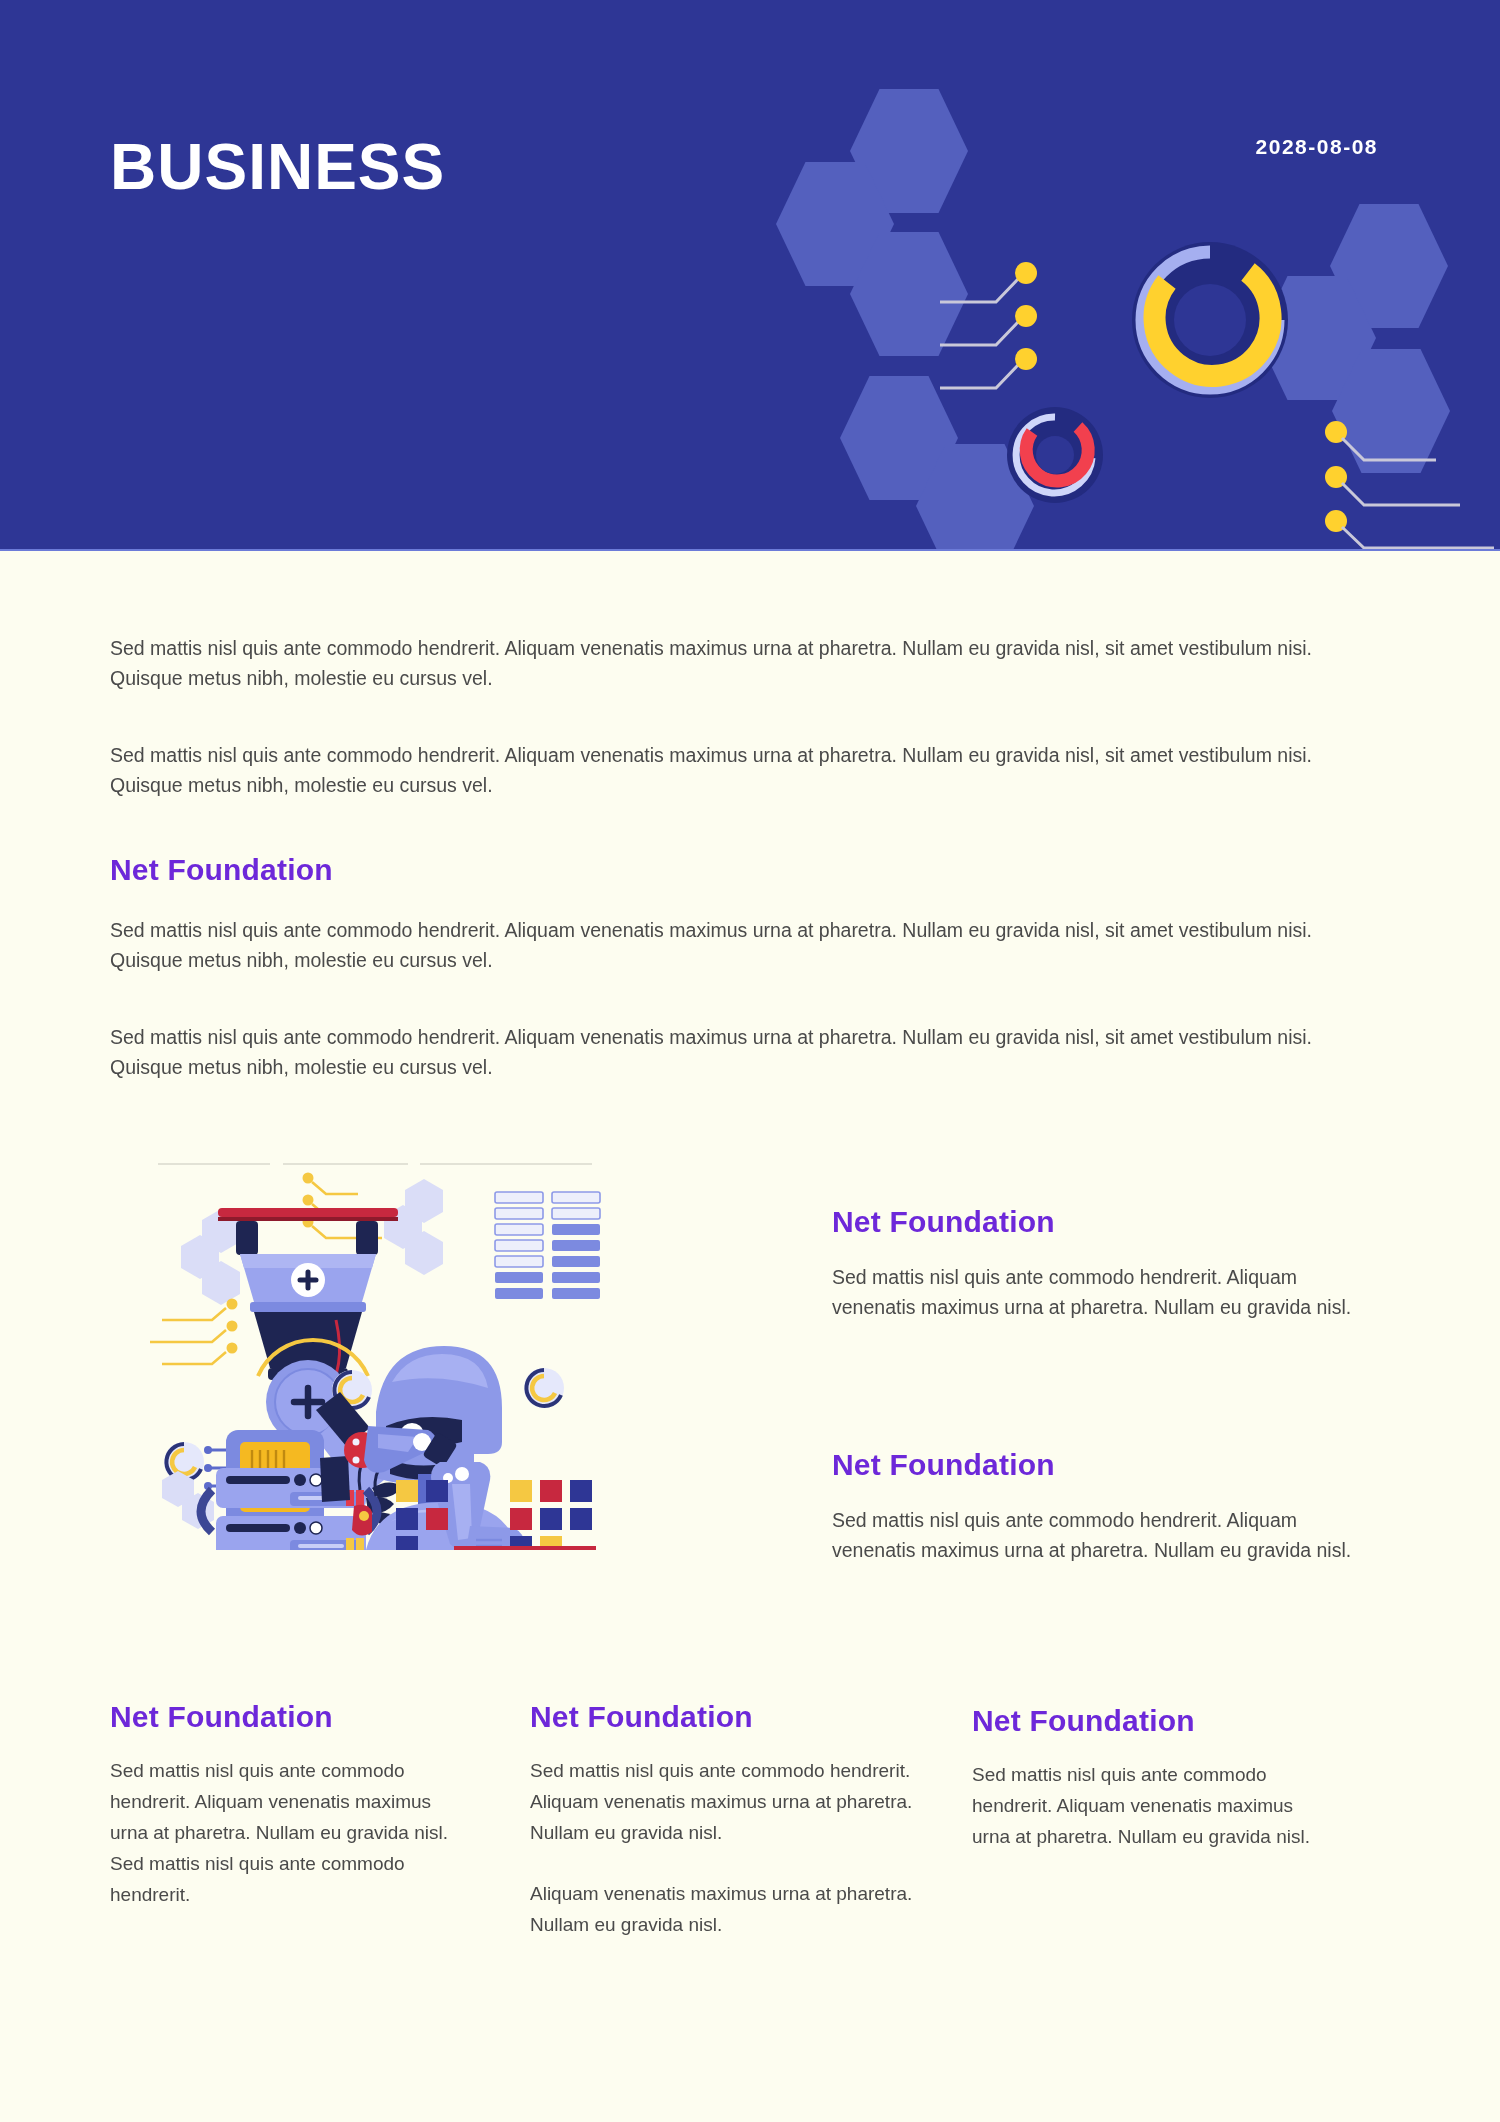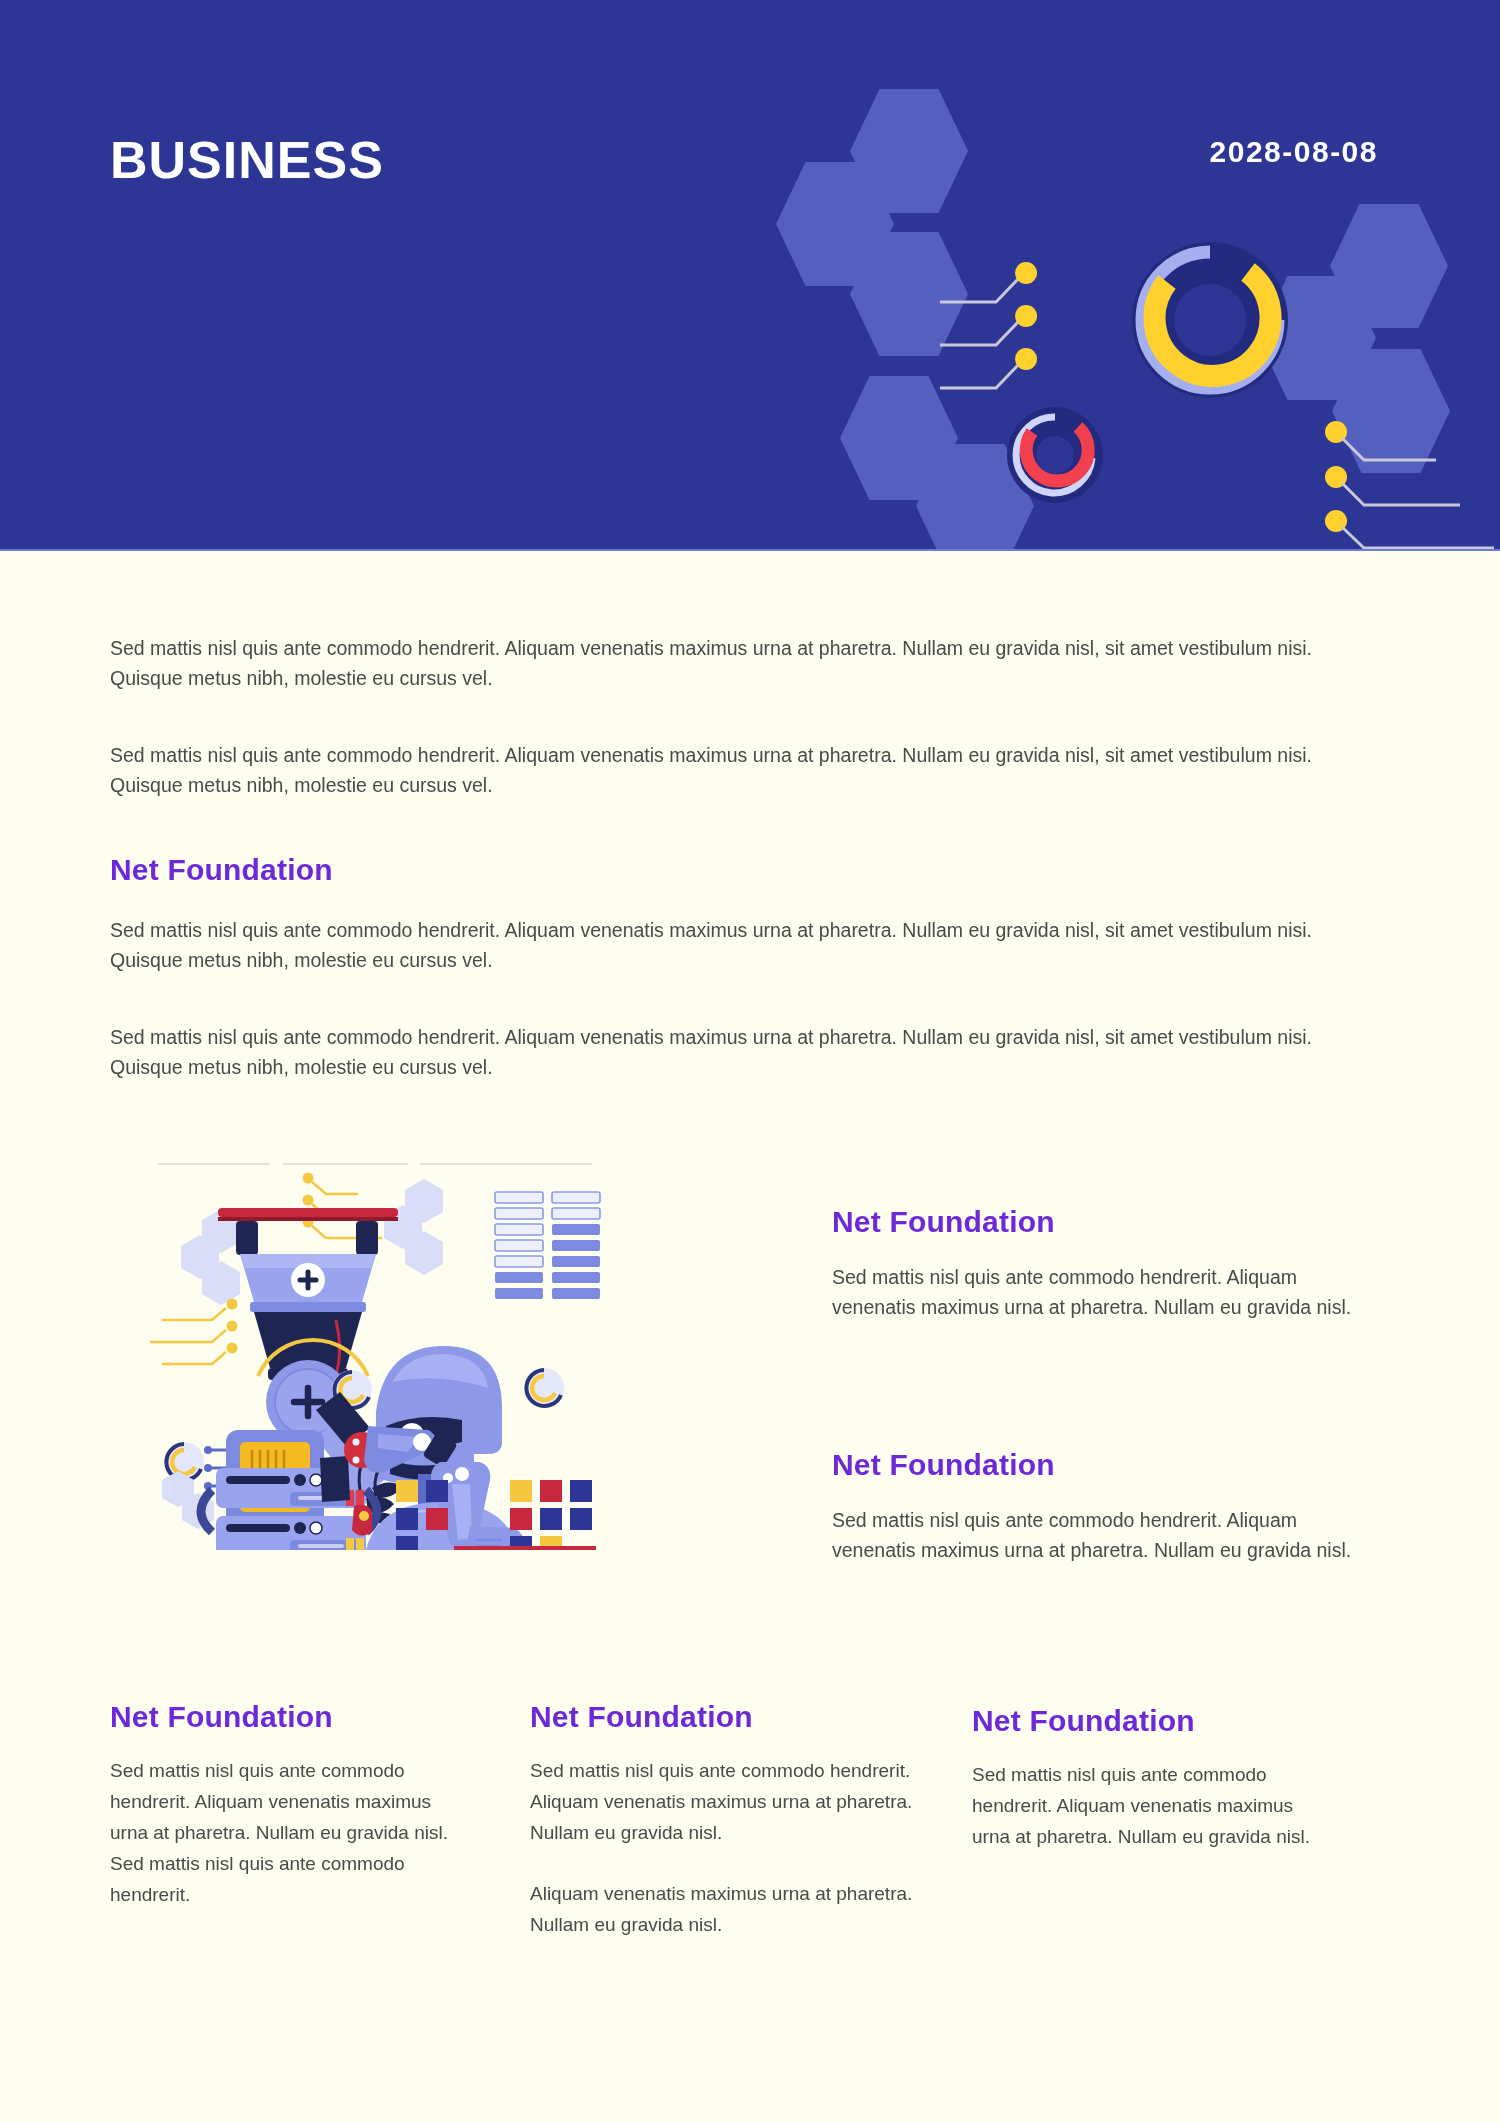--- a/index.html
+++ b/index.html
@@ -32,34 +32,34 @@
     left: 0; top: 549px;
     width: 1500px; height: 3px;
     background: #6C7BD8;
   }
 
   .headline {
     position: absolute;
     left: 110px;
     top: 130px;
     color: #FFFFFF;
-    font-size: 52px;
+    font-size: 64px;
     font-weight: 700;
     letter-spacing: 1px;
     line-height: 1.18;
     text-transform: uppercase;
   }
   .headline span { display: block; }
 
   .header-date {
     position: absolute;
     right: 122px;
     top: 135px;
     color: #FFFFFF;
-    font-size: 30px;
+    font-size: 21px;
     font-weight: 700;
     letter-spacing: 1.5px;
   }
 
   
   .hex {
     position: absolute;
     background: #5460BE;
     clip-path: polygon(25% 3%, 75% 3%, 100% 50%, 75% 97%, 25% 97%, 0% 50%);
   }

